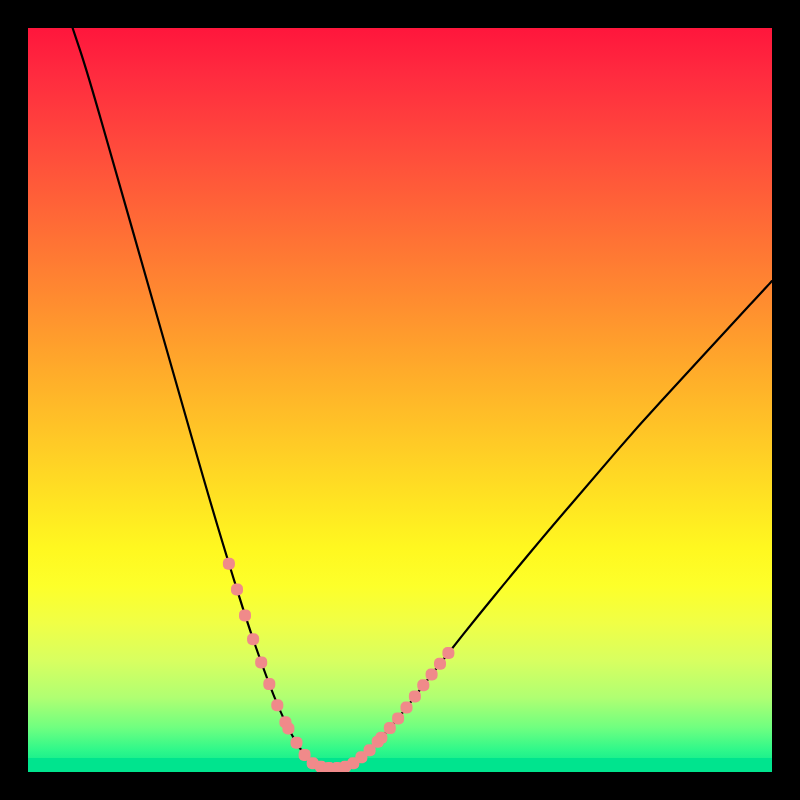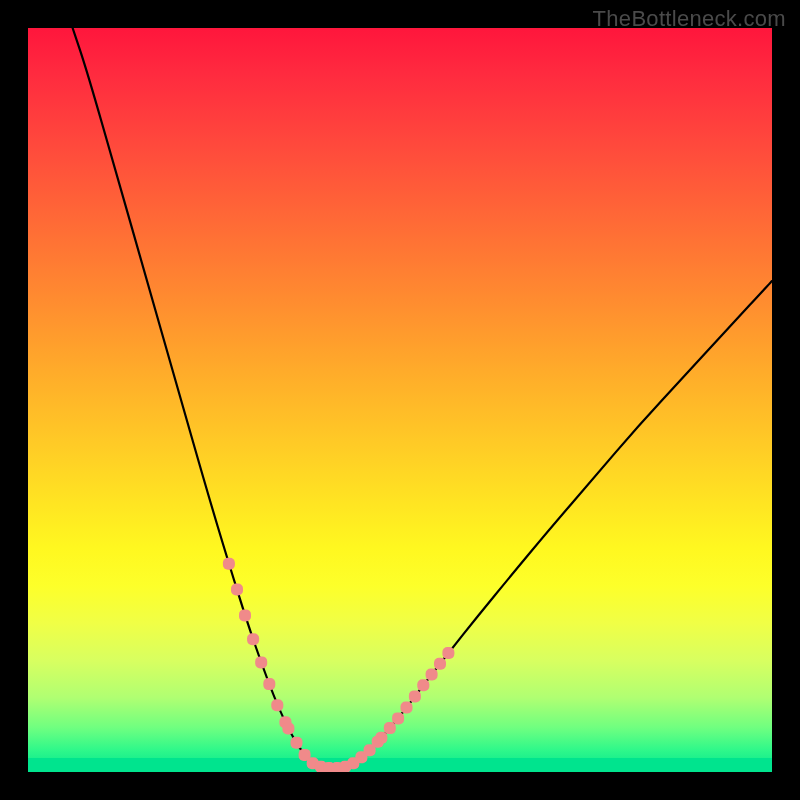--- a/index.html
+++ b/index.html
@@ -60,21 +60,20 @@
     position: absolute;
     inset: 0;
     width: 100%;
     height: 100%;
   }
 </style>
 </head>
 <body>
 
 <div class="frame">
-  <div class="watermark">TheBottleneck.com</div>
   <div class="plot">
     <div class="gradient"></div>
     <div class="green-strip"></div>
     <svg class="curve" viewBox="0 0 744 744" preserveAspectRatio="none">
       <path id="curve-path" fill="none" stroke="#000" stroke-width="2.2" stroke-linecap="round" stroke-linejoin="round" d="M 44.6 0.0 Q 44.6 0.0 52.1 22.3 Q 59.5 44.6 74.4 96.7 Q 89.3 148.8 104.2 200.9 Q 119.0 253.0 133.9 305.0 Q 148.8 357.1 163.7 409.2 Q 178.6 461.3 189.7 498.5 Q 200.9 535.7 210.2 565.4 Q 219.5 595.2 227.3 617.5 Q 235.1 639.8 242.2 658.4 Q 249.2 677.0 256.3 691.9 Q 263.4 706.8 269.3 716.1 Q 275.3 725.4 279.7 730.2 Q 284.2 735.1 289.4 737.3 Q 294.6 739.5 299.8 739.9 Q 305.0 740.3 310.2 739.9 Q 315.5 739.5 320.7 737.3 Q 325.9 735.1 332.2 730.2 Q 338.5 725.4 346.0 717.6 Q 353.4 709.8 362.7 699.0 Q 372.0 688.2 383.2 673.3 Q 394.3 658.4 407.3 641.7 Q 420.4 625.0 435.2 606.4 Q 450.1 587.8 466.9 567.3 Q 483.6 546.8 502.2 524.5 Q 520.8 502.2 543.1 476.2 Q 565.4 450.1 587.8 424.1 Q 610.1 398.0 632.4 373.9 Q 654.7 349.7 677.0 325.5 Q 699.4 301.3 721.7 277.1 T 744.0 253.0"></path>
       <g id="markers">
           <rect x="194.9" y="529.7" width="12" height="12" rx="5" ry="5" fill="#f08a8a"></rect>
           <rect x="203.0" y="555.5" width="12" height="12" rx="5" ry="5" fill="#f08a8a"></rect>
           <rect x="211.0" y="581.4" width="12" height="12" rx="5" ry="5" fill="#f08a8a"></rect>
           <rect x="219.1" y="605.3" width="12" height="12" rx="5" ry="5" fill="#f08a8a"></rect>

